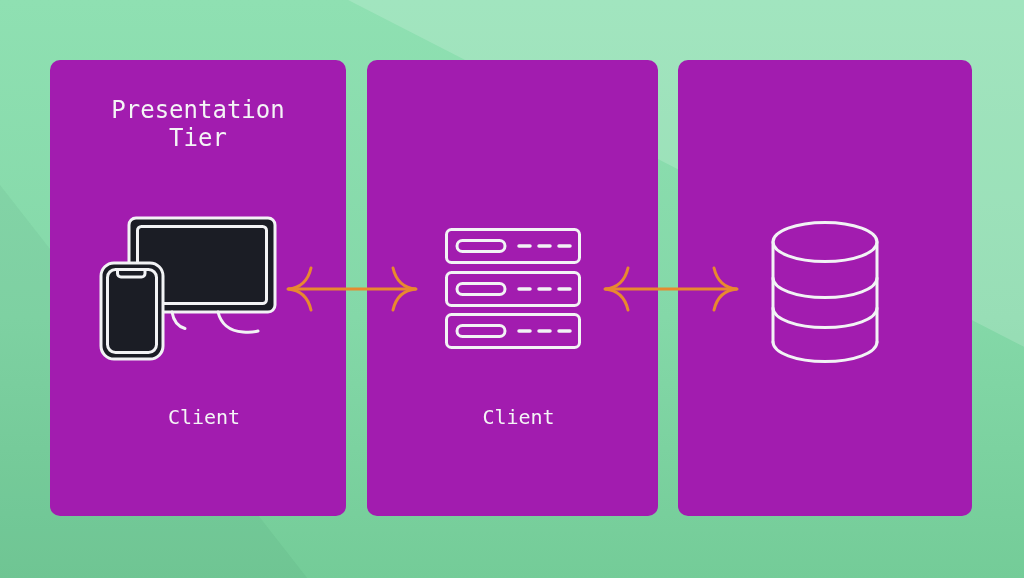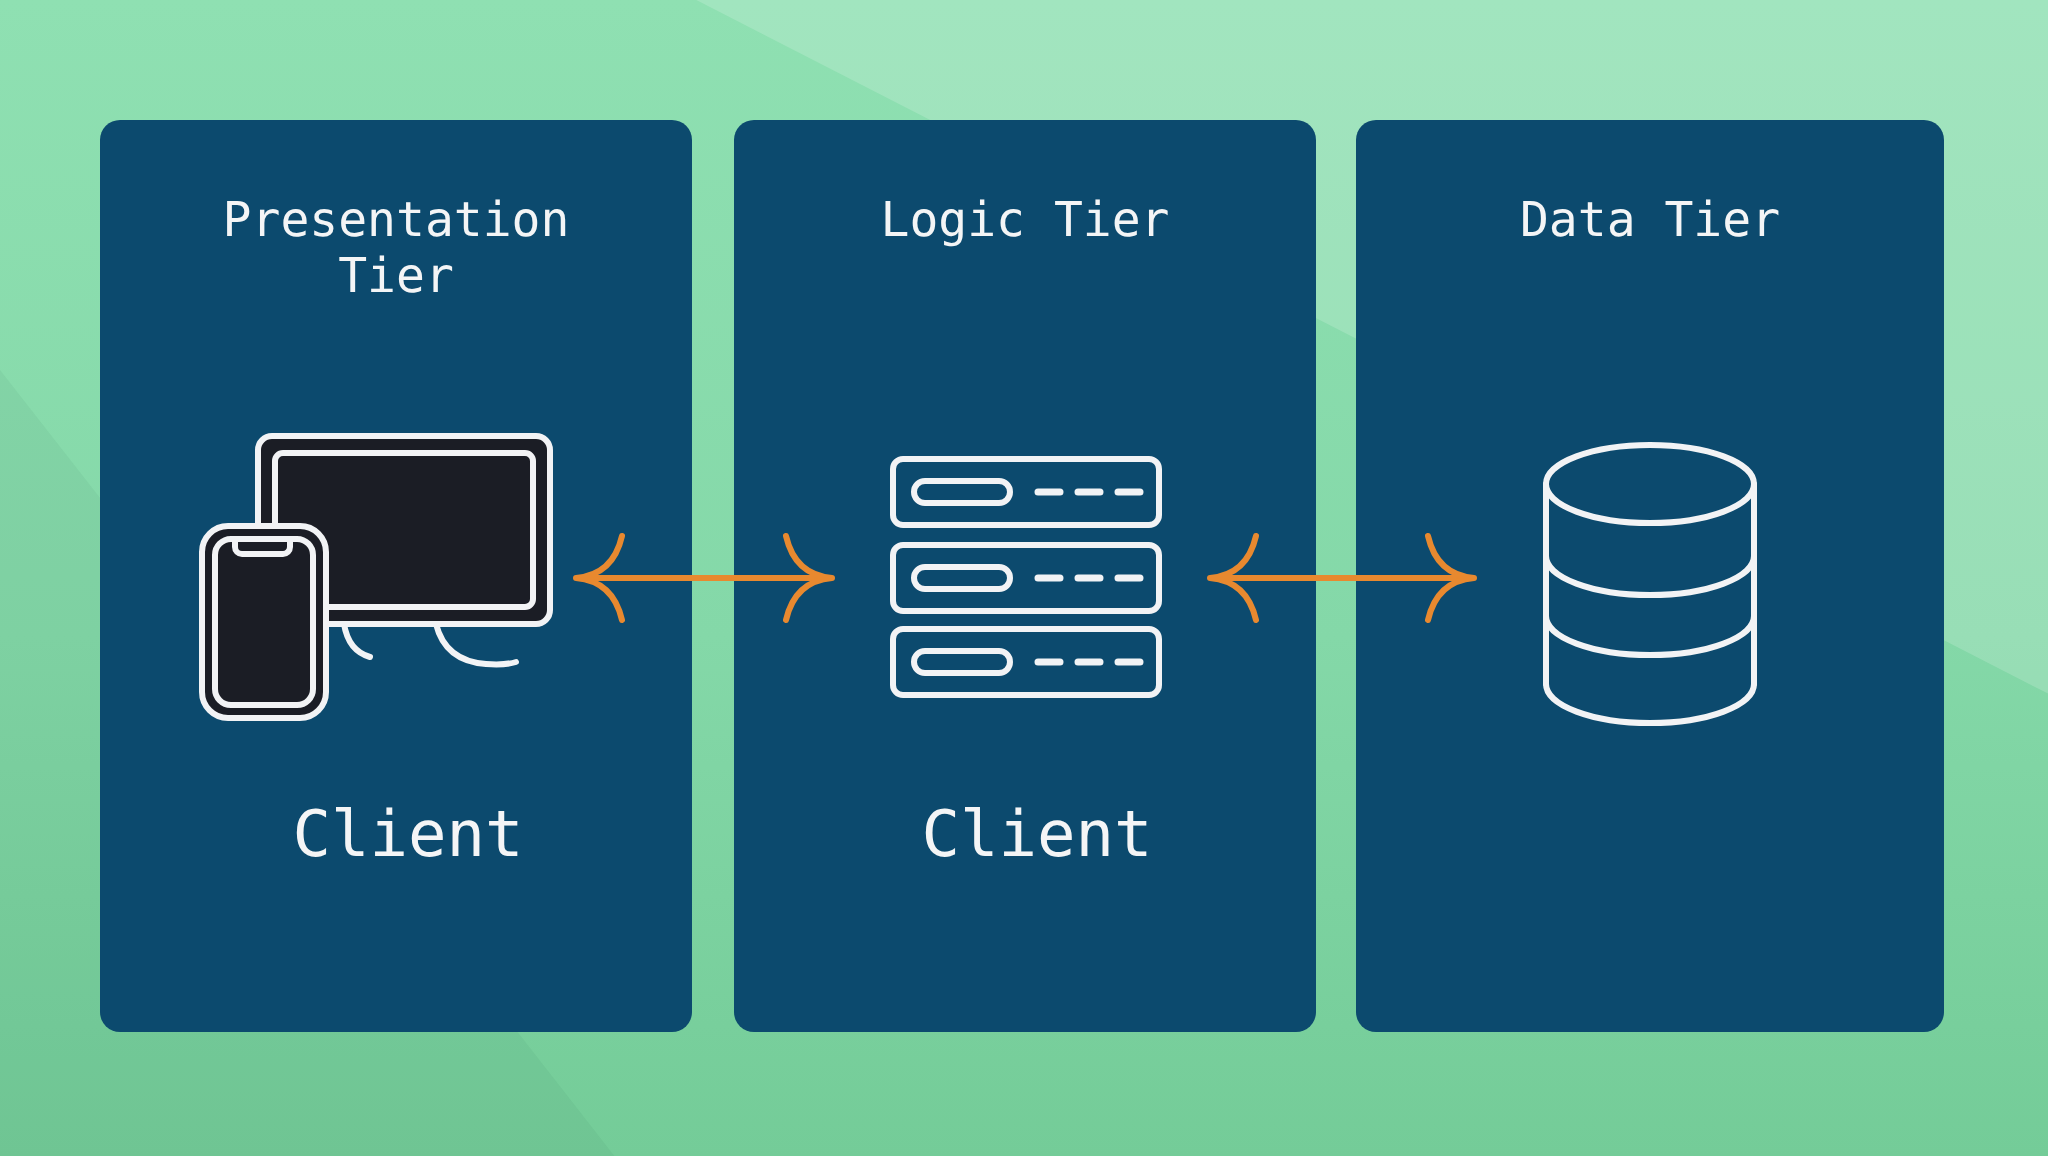--- a/index.html
+++ b/index.html
@@ -16,21 +16,21 @@
     clip-path: polygon(34% 0, 100% 0, 100% 60%);
   }
   .bg-wedge-dark {
     background: rgba(10,80,50,0.05);
     clip-path: polygon(0 32%, 0 100%, 30% 100%);
   }
   .card {
     position: absolute;
     top: 60px;
     height: 456px;
-    background: #0c4a6e;
+    background: #a21caf;
     border-radius: 10px;
   }
   .card-presentation { left: 50px;  width: 296px; }
   .card-logic        { left: 367px; width: 291px; }
   .card-data         { left: 678px; width: 294px; }
   .tier-title {
     position: absolute;
     top: 36px;
     left: 0; right: 0;
     padding: 0 28px;
@@ -39,21 +39,21 @@
     font-size: 24px;
     line-height: 28px;
     font-weight: normal;
   }
   .tier-label {
     position: absolute;
     top: 343px;
     left: 0; right: 0;
     text-align: center;
     color: #F4F5F6;
-    font-size: 32px;
+    font-size: 20px;
     line-height: 28px;
     padding-left: 12px;
   }
   .icon-svg { position: absolute; display: block; }
   .icon-client   { left: 98px;  top: 215px; }
   .icon-server   { left: 445px; top: 228px; }
   .icon-database { left: 770px; top: 220px; }
   .arrow-svg { position: absolute; display: block; }
   .arrow-1 { left: 282px; top: 261px; }
   .arrow-2 { left: 599px; top: 261px; }
@@ -77,26 +77,24 @@
 
 <div class="bg-layer bg-wedge-light"></div>
 <div class="bg-layer bg-wedge-dark"></div>
 
 <div class="card card-presentation">
   <h2 class="tier-title">Presentation Tier</h2>
   <div class="tier-label">Client</div>
 </div>
 
 <div class="card card-logic">
-  <h2 class="tier-title">Logic Tier</h2>
   <div class="tier-label">Client</div>
 </div>
 
 <div class="card card-data">
-  <h2 class="tier-title">Data Tier</h2>
 </div>
 
 <svg class="icon-svg icon-client" width="180" height="148" viewBox="0 0 180 148">
   <rect class="stroke-w fill-dark" x="31" y="3" width="146" height="94" rx="7"></rect>
   <rect class="stroke-w" x="39.5" y="11.5" width="129" height="77" rx="4"></rect>
   <path class="stroke-w" d="M74,97 C75.5,106 80,111.5 87,113.5"></path>
   <path class="stroke-w" d="M120,97 C123,109 131,116 145,117 C150,117.4 156,117.2 160,116"></path>
   <rect class="stroke-w fill-dark" x="3" y="48" width="62" height="96" rx="13"></rect>
   <rect class="stroke-w" x="9.5" y="54.5" width="49" height="83" rx="8"></rect>
   <path class="stroke-w" d="M19.5,55.5 v3 a3.5,3.5 0 0 0 3.5,3.5 h20.5 a3.5,3.5 0 0 0 3.5,-3.5 v-3"></path>

